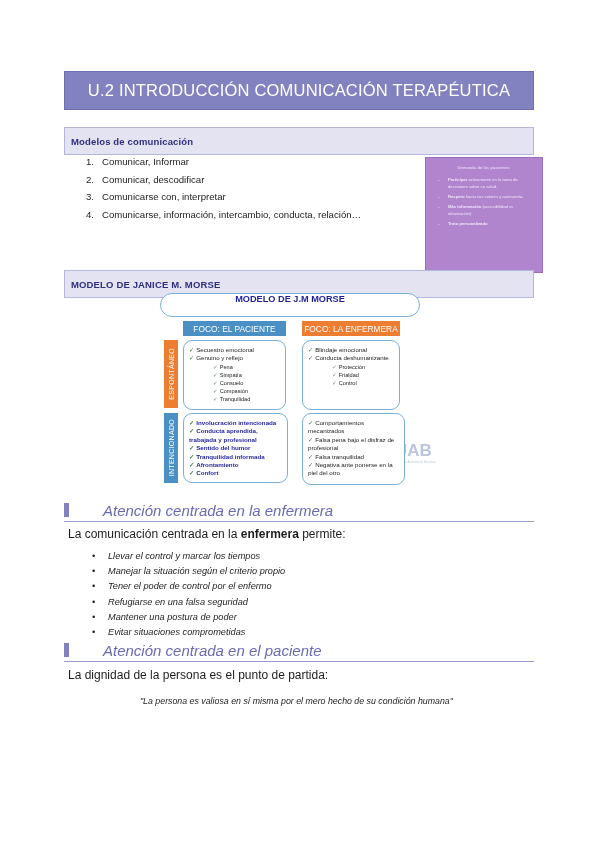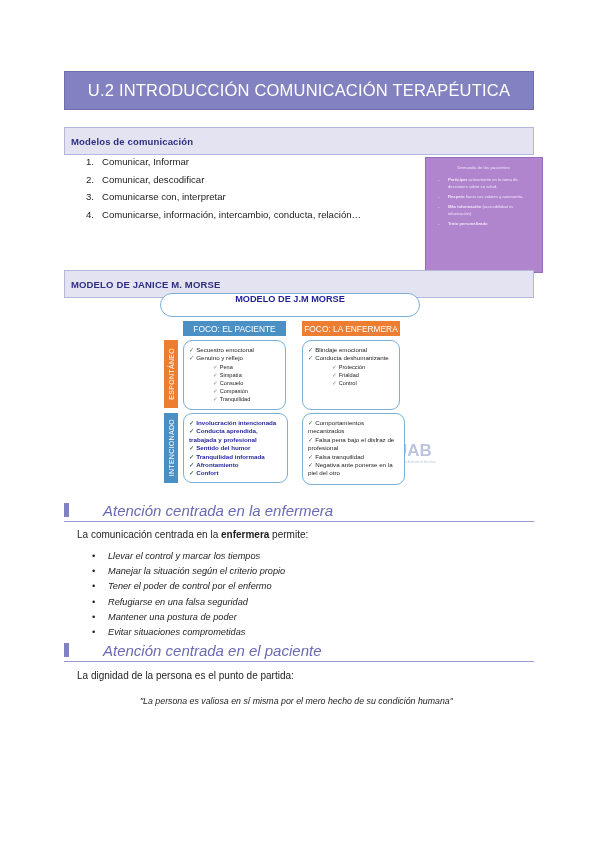--- a/index.html
+++ b/index.html
@@ -282,23 +282,23 @@
     width: 470px;
     height: 1px;
     background: #9a9ad0;
   }
   #subhead-enfermera { top: 502px; }
   #subhead-paciente  { top: 642px; }
 
   
   .para {
     position: absolute;
-    left: 77px;
+    left: 68px;
     width: 470px;
-    font-size: 10px;
+    font-size: 12px;
     line-height: 15px;
     color: #1d1d1d;
   }
   .para b { font-weight: bold; }
 
   #p-enf-intro { top: 527px; }
   #p-dig       { top: 668px; }
   #p-quote     { top: 694px; left: 140px; width: 400px; font-style: italic; font-size: 8.8px; }
   #p-toda      { top: 717px; }
   #p-deentre   { top: 741px; }

